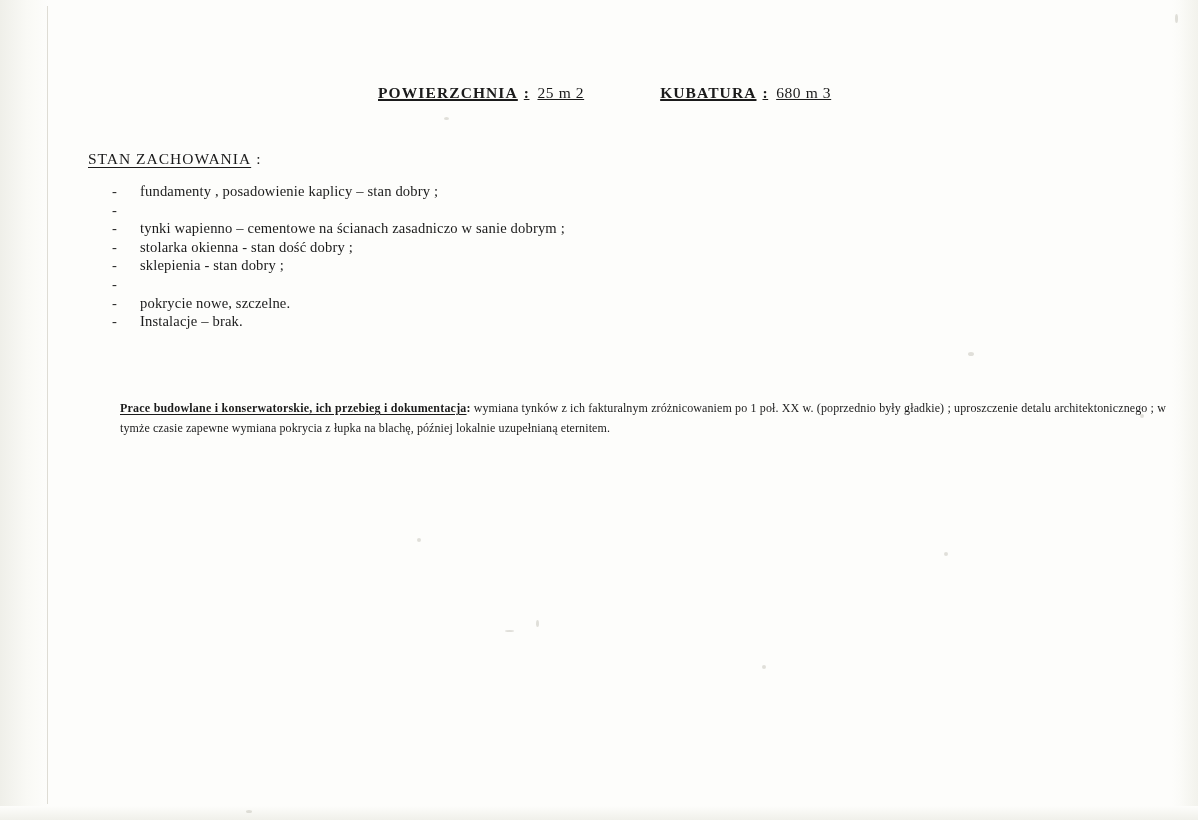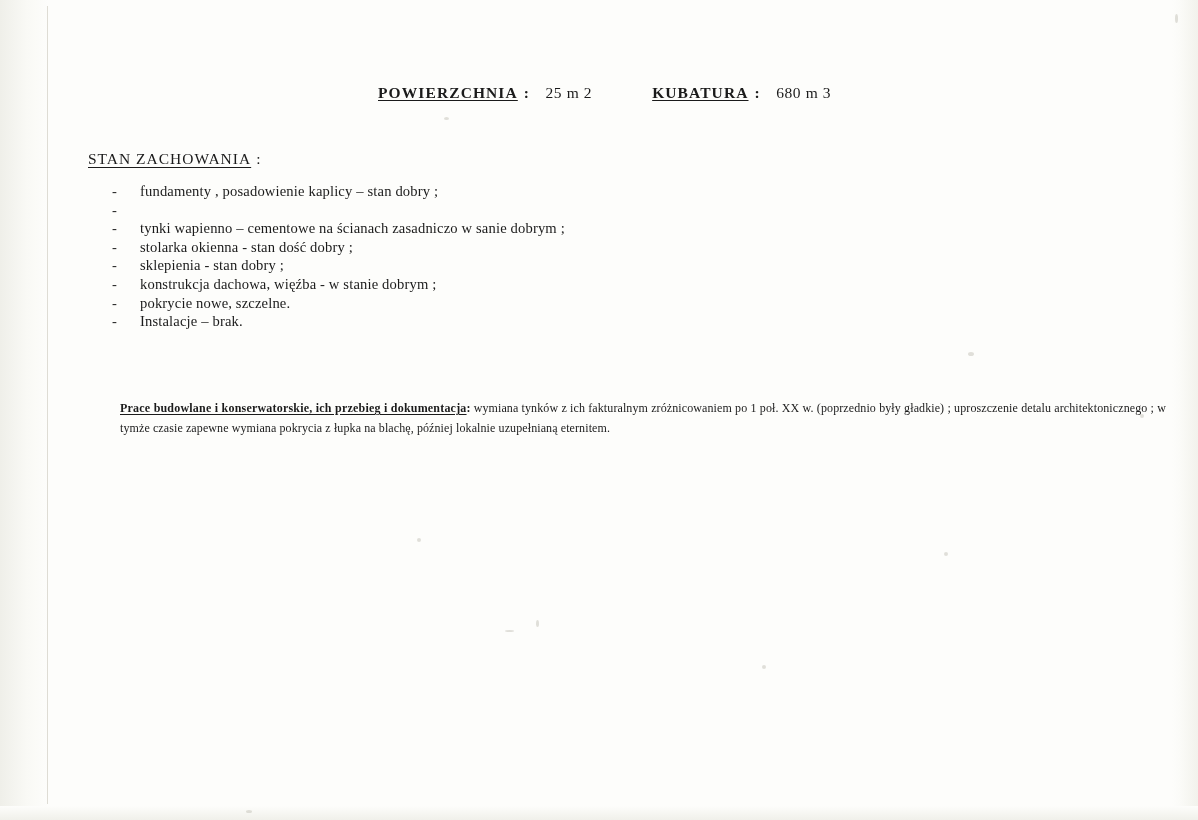--- a/index.html
+++ b/index.html
@@ -62,41 +62,42 @@
   }
 
   
   .metrics {
     position: absolute;
     top: 84px;
     left: 378px;
     width: 600px;
     display: flex;
     align-items: baseline;
-    gap: 60px;
+    gap: 76px;
     font-size: 15.5px;
     letter-spacing: .5px;
+    text-decoration: underline;
   }
   .metric {
     display: flex;
     align-items: baseline;
     white-space: nowrap;
   }
   .metric .label {
     font-weight: bold;
     text-decoration: underline;
     text-underline-offset: 2px;
     letter-spacing: 1.1px;
   }
   .metric .colon {
     font-weight: bold;
     margin-left: 6px;
   }
   .metric .value {
-    margin-left: 16px;
+    margin-left: 8px;
     font-weight: normal;
     letter-spacing: .6px;
   }
 
   
   .section-heading {
     position: absolute;
     font-weight: normal;
     font-size: 15.5px;
     letter-spacing: 1px;
@@ -218,21 +219,20 @@
       <li>
         <span class="dash">-</span>
         <span class="txt">stolarka  okienna  -  stan dość dobry    ;</span>
       </li>
       <li>
         <span class="dash">-</span>
         <span class="txt">sklepienia - stan dobry ;</span>
       </li>
       <li>
         <span class="dash">-</span>
-        <span class="txt">konstrukcja  dachowa, więźba  - w stanie dobrym ;</span>
       </li>
       <li>
         <span class="dash">-</span>
         <span class="txt">pokrycie nowe, szczelne.</span>
       </li>
       <li>
         <span class="dash">-</span>
         <span class="txt">Instalacje – brak.</span>
       </li>
     </ul>

